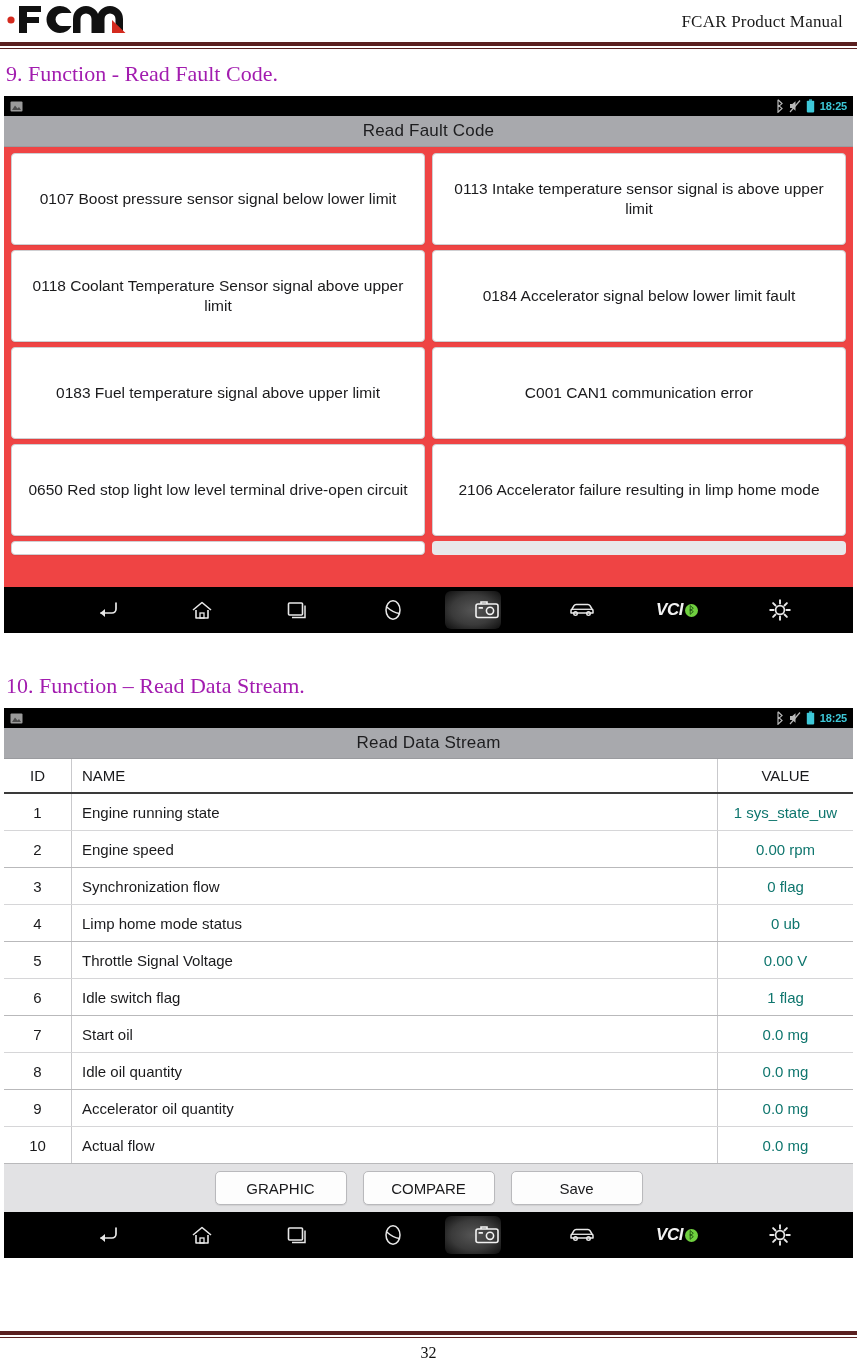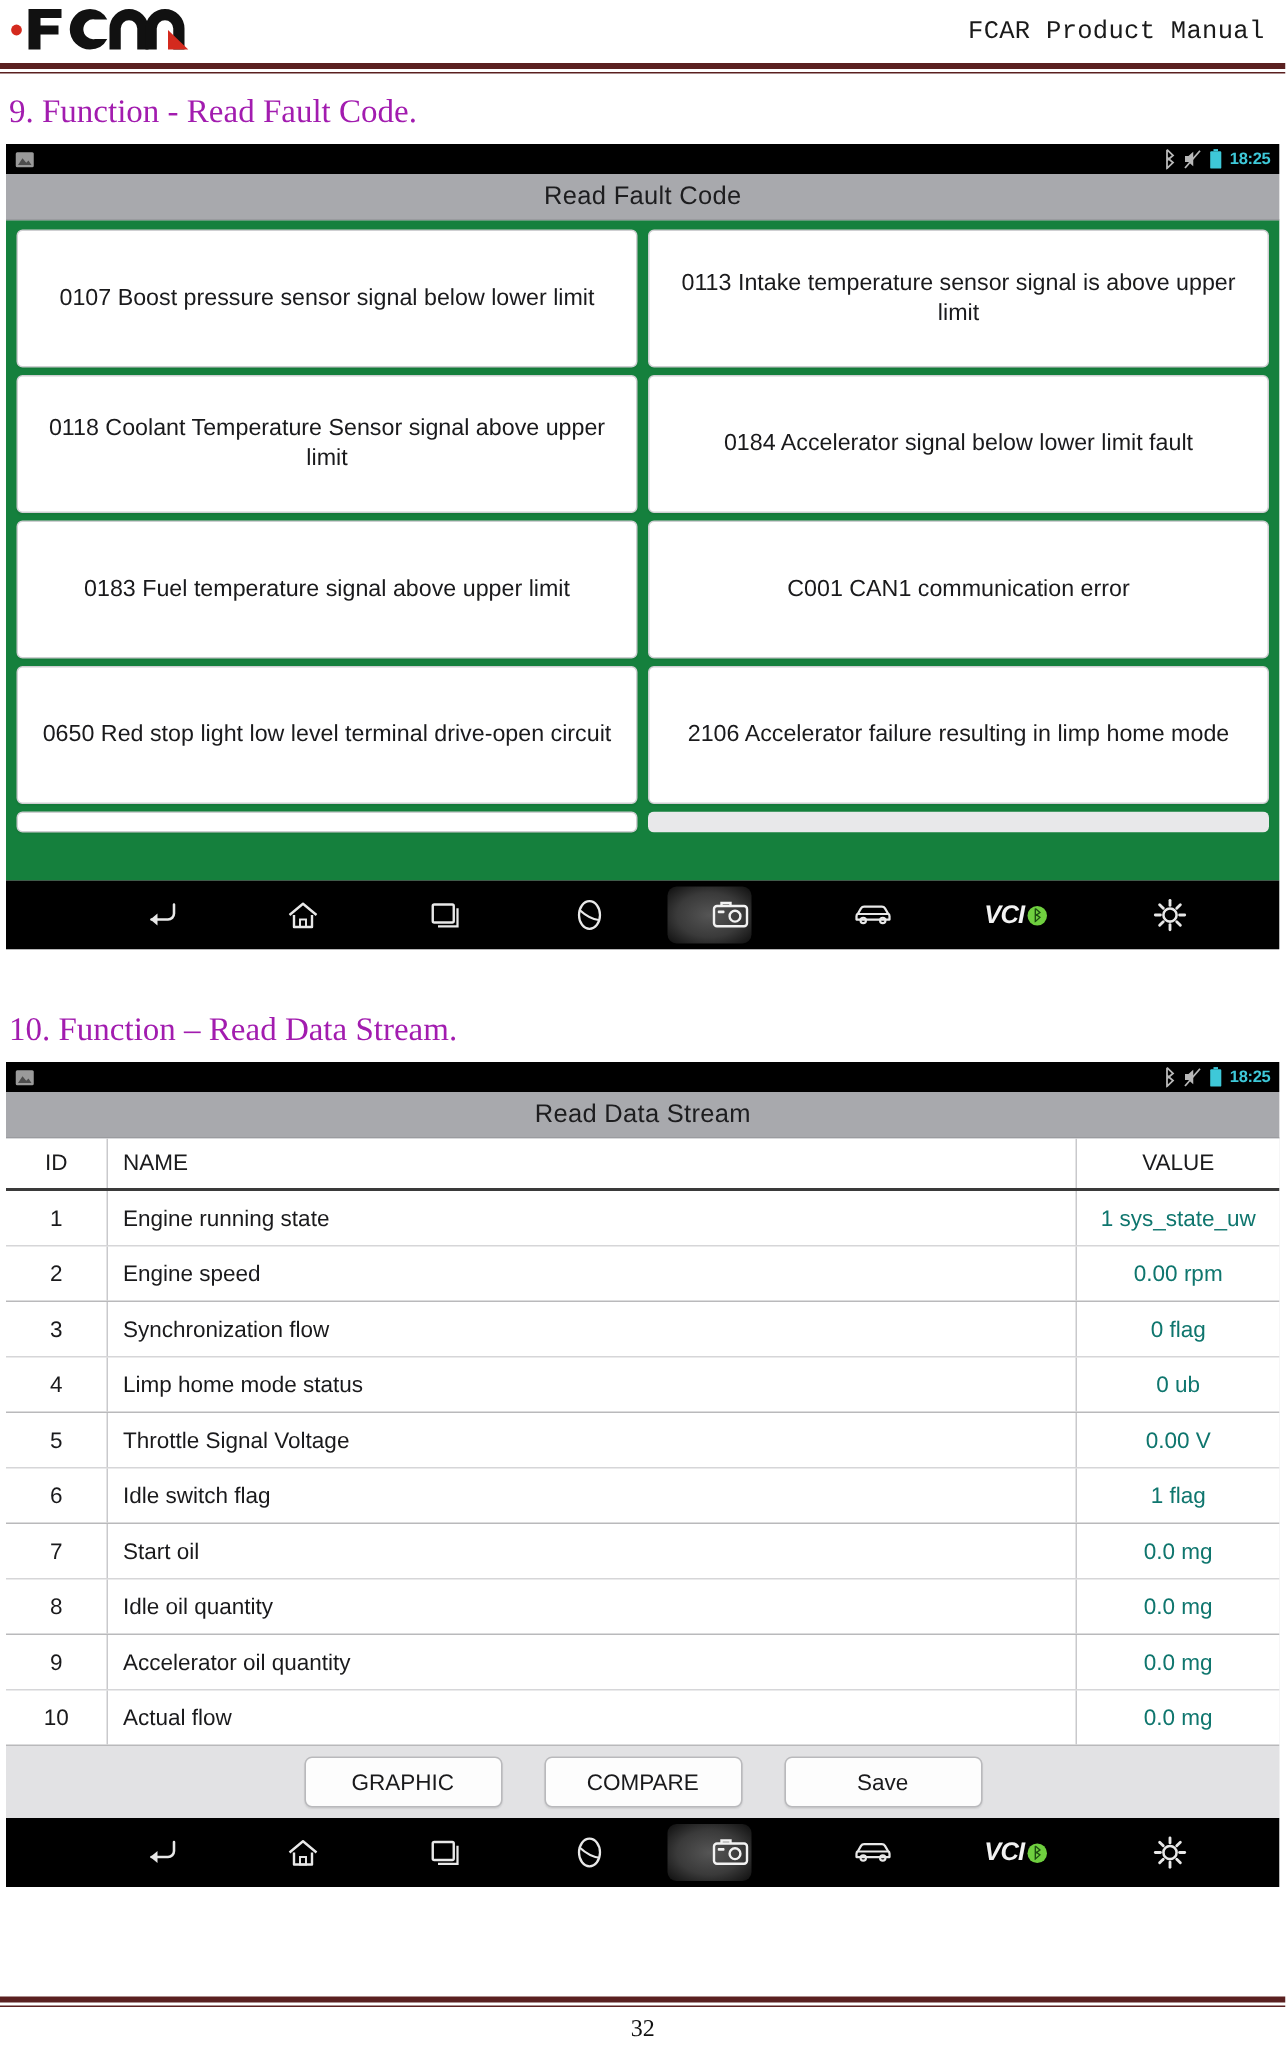--- a/index.html
+++ b/index.html
@@ -23,21 +23,21 @@
     padding: 0 6px;
     display: flex;
     align-items: flex-start;
     justify-content: space-between;
   }
   .logo {
     margin-top: 2px;
     display: block;
   }
   .manual-title {
-    font-family: Liberation Mono, monospace;
+    font-family: Liberation Serif, serif;
     font-size: 17px;
     color: #1a1a1a;
     letter-spacing: .2px;
     margin-top: 12px;
     padding-right: 8px;
     white-space: nowrap;
   }
   .rule-thick {
     height: 4px;
     background: #5a2020;
@@ -105,21 +105,21 @@
   }
   .titlebar .t {
     font-size: 17px;
     color: #1d1d1f;
     font-weight: 500;
     letter-spacing: .2px;
   }
 
   
   .dtc-area {
-    background: #15803d;
+    background: #ef4444;
     padding: 6px 7px 0 7px;
     height: 440px;
     box-sizing: border-box;
     overflow: hidden;
   }
   .dtc-row {
     display: flex;
     gap: 7px;
     margin-bottom: 5px;
   }
@@ -256,21 +256,21 @@
   .ds-head .col-value { font-size: 15px; color: #1a1a1c; }
   .ds-head .col-name { justify-content: flex-start; }
 
   
   .btn-strip {
     background: #e2e2e4;
     height: 48px;
     display: flex;
     align-items: center;
     justify-content: center;
-    gap: 28px;
+    gap: 16px;
   }
   .btn {
     background: #fdfdfd;
     border: 1px solid #b9b9bc;
     border-radius: 5px;
     min-width: 130px;
     height: 32px;
     display: flex;
     align-items: center;
     justify-content: center;

